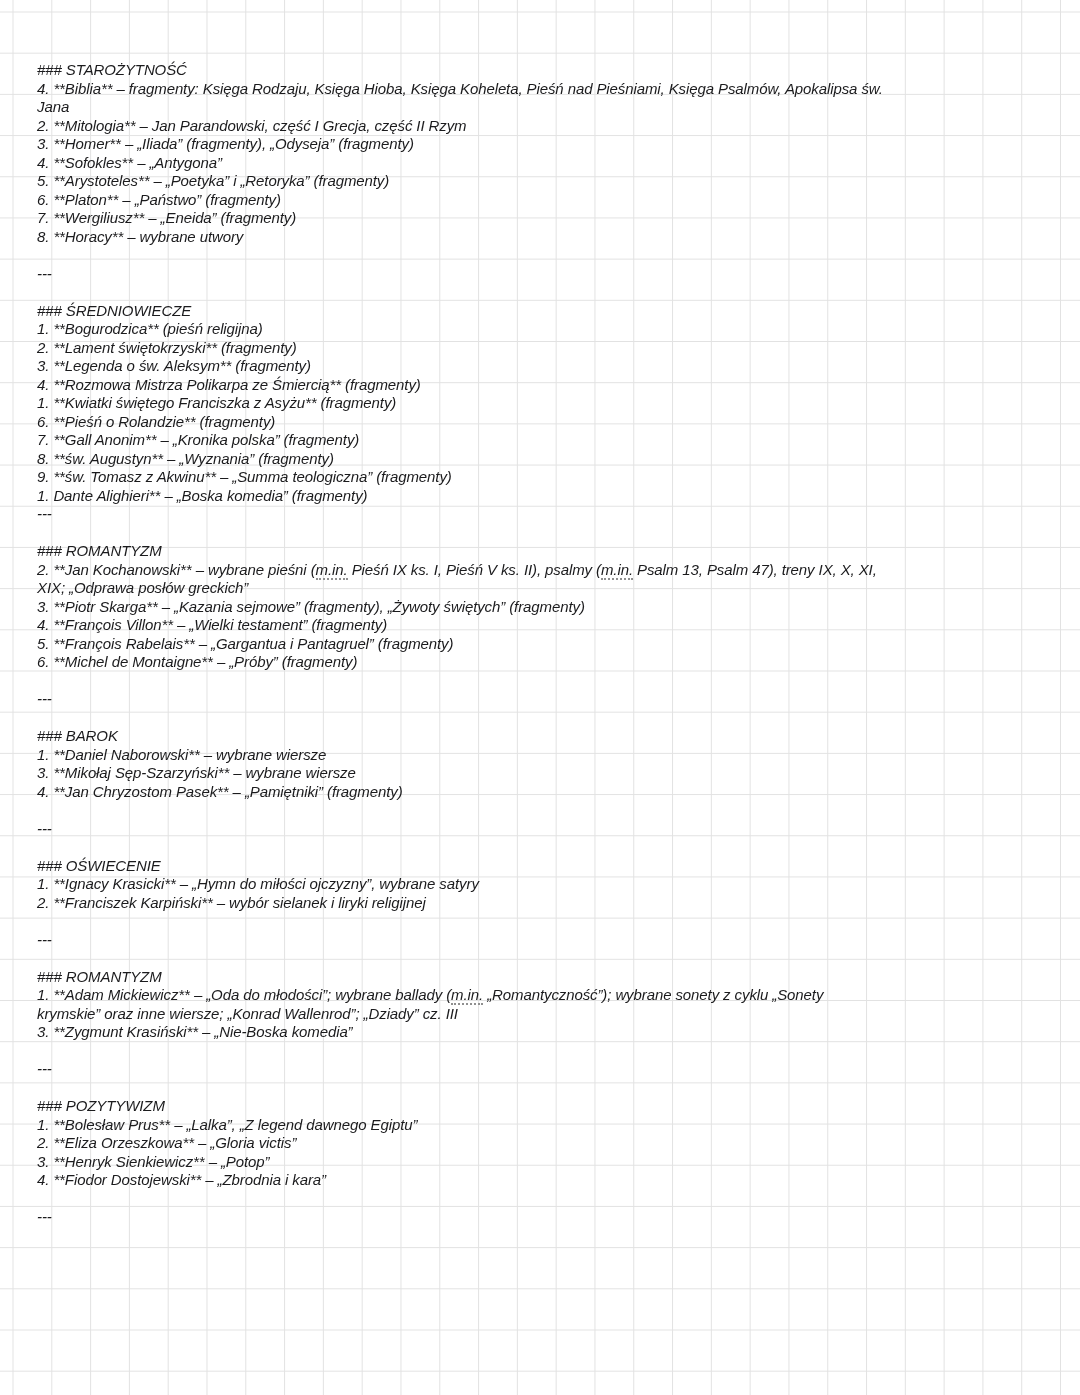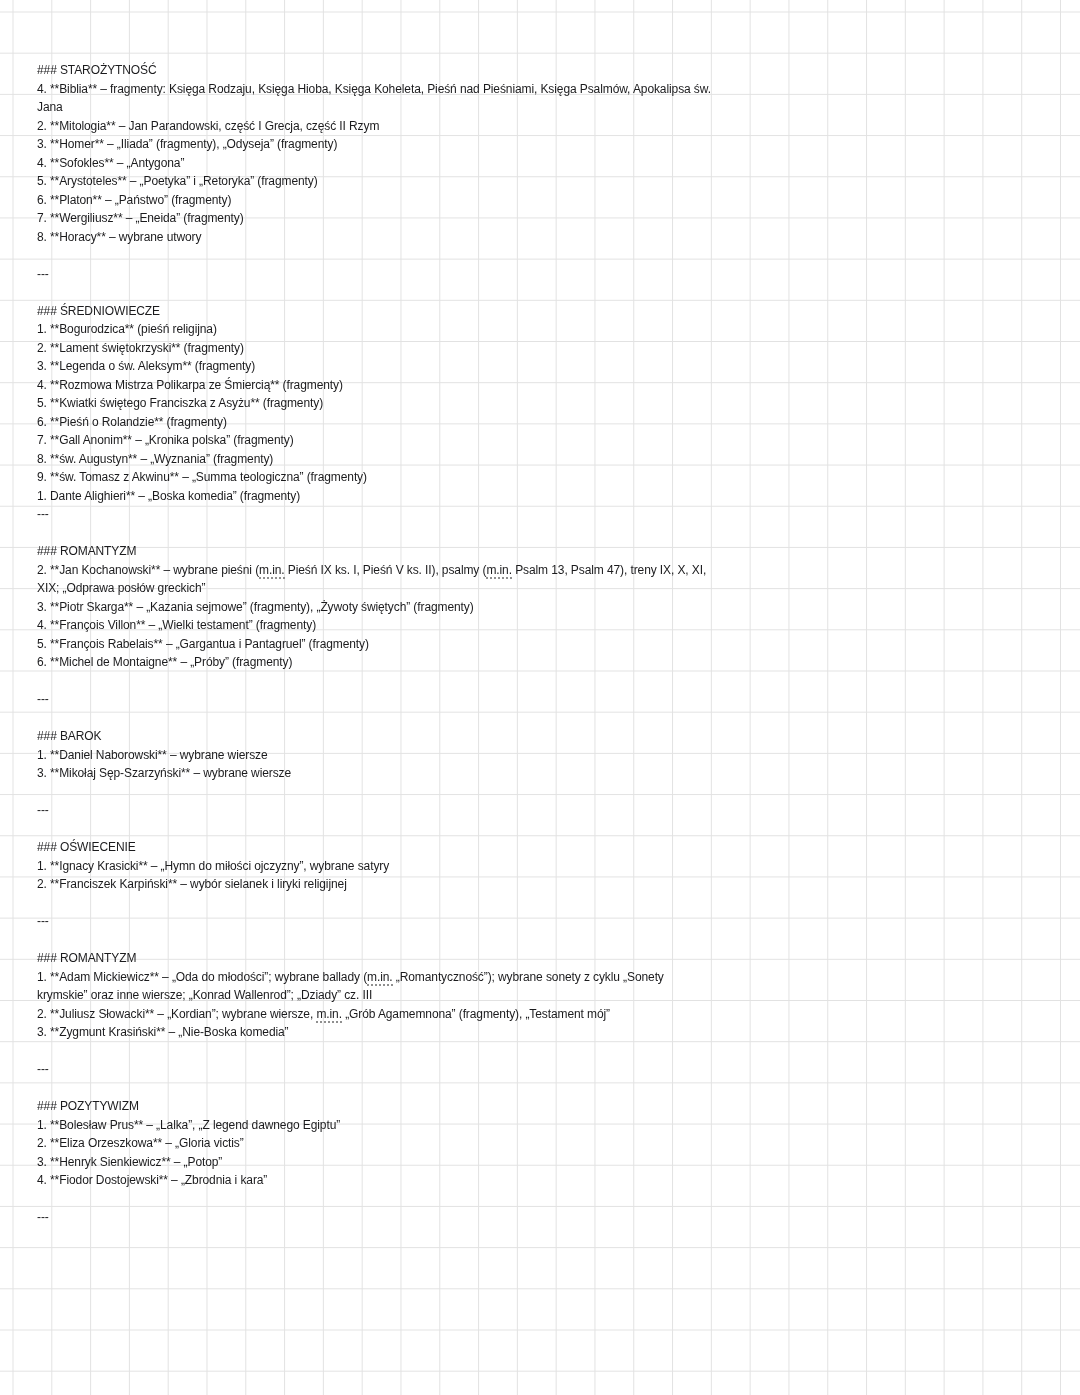--- a/index.html
+++ b/index.html
@@ -21,22 +21,23 @@
     background-size:38.8px 41.2px;
     background-position:12.5px 11.5px;
   }
   .doc{
     position:absolute;
     left:37px;
     top:61px;
     right:16px;
     color:var(--text);
     font-family:"Liberation Sans","DejaVu Sans",sans-serif;
-    font-size:12px;
+    font-size:15px;
     letter-spacing:-0.1px;
+    font-style:italic;
   }
   .line{
     height:18.5px;
     line-height:18.5px;
     white-space:pre;
   }
   .spell{
     border-bottom:2px dotted var(--spell);
   }
 </style>
@@ -56,54 +57,54 @@
       <div class="line">7. **Wergiliusz** – „Eneida” (fragmenty)</div>
       <div class="line">8. **Horacy** – wybrane utwory</div>
       <div class="line"></div>
       <div class="line">---</div>
       <div class="line"></div>
       <div class="line">### ŚREDNIOWIECZE</div>
       <div class="line">1. **Bogurodzica** (pieśń religijna)</div>
       <div class="line">2. **Lament świętokrzyski** (fragmenty)</div>
       <div class="line">3. **Legenda o św. Aleksym** (fragmenty)</div>
       <div class="line">4. **Rozmowa Mistrza Polikarpa ze Śmiercią** (fragmenty)</div>
-      <div class="line">5. **Kwiatki świętego Franciszka z Asyżu** (fragmenty)</div>
+      <div class="line">1. **Kwiatki świętego Franciszka z Asyżu** (fragmenty)</div>
       <div class="line">6. **Pieśń o Rolandzie** (fragmenty)</div>
       <div class="line">7. **Gall Anonim** – „Kronika polska” (fragmenty)</div>
       <div class="line">8. **św. Augustyn** – „Wyznania” (fragmenty)</div>
       <div class="line">9. **św. Tomasz z Akwinu** – „Summa teologiczna” (fragmenty)</div>
       <div class="line">1. Dante Alighieri** – „Boska komedia” (fragmenty)</div>
       <div class="line">---</div>
       <div class="line"></div>
       <div class="line">### ROMANTYZM</div>
       <div class="line">2. **Jan Kochanowski** – wybrane pieśni (<span class="spell">m.in.</span> Pieśń IX ks. I, Pieśń V ks. II), psalmy (<span class="spell">m.in.</span> Psalm 13, Psalm 47), treny IX, X, XI,</div>
       <div class="line">XIX; „Odprawa posłów greckich”</div>
       <div class="line">3. **Piotr Skarga** – „Kazania sejmowe” (fragmenty), „Żywoty świętych” (fragmenty)</div>
       <div class="line">4. **François Villon** – „Wielki testament” (fragmenty)</div>
       <div class="line">5. **François Rabelais** – „Gargantua i Pantagruel” (fragmenty)</div>
       <div class="line">6. **Michel de Montaigne** – „Próby” (fragmenty)</div>
       <div class="line"></div>
       <div class="line">---</div>
       <div class="line"></div>
       <div class="line">### BAROK</div>
       <div class="line">1. **Daniel Naborowski** – wybrane wiersze</div>
       <div class="line">3. **Mikołaj Sęp-Szarzyński** – wybrane wiersze</div>
+      <div class="line">4. **Jan Chryzostom Pasek** – „Pamiętniki” (fragmenty)</div>
       <div class="line"></div>
       <div class="line">---</div>
       <div class="line"></div>
       <div class="line">### OŚWIECENIE</div>
       <div class="line">1. **Ignacy Krasicki** – „Hymn do miłości ojczyzny”, wybrane satyry</div>
       <div class="line">2. **Franciszek Karpiński** – wybór sielanek i liryki religijnej</div>
       <div class="line"></div>
       <div class="line">---</div>
       <div class="line"></div>
       <div class="line">### ROMANTYZM</div>
       <div class="line">1. **Adam Mickiewicz** – „Oda do młodości”; wybrane ballady (<span class="spell">m.in.</span> „Romantyczność”); wybrane sonety z cyklu „Sonety</div>
       <div class="line">krymskie” oraz inne wiersze; „Konrad Wallenrod”; „Dziady” cz. III</div>
-      <div class="line">2. **Juliusz Słowacki** – „Kordian”; wybrane wiersze, <span class="spell">m.in.</span> „Grób Agamemnona” (fragmenty), „Testament mój”</div>
       <div class="line">3. **Zygmunt Krasiński** – „Nie-Boska komedia”</div>
       <div class="line"></div>
       <div class="line">---</div>
       <div class="line"></div>
       <div class="line">### POZYTYWIZM</div>
       <div class="line">1. **Bolesław Prus** – „Lalka”, „Z legend dawnego Egiptu”</div>
       <div class="line">2. **Eliza Orzeszkowa** – „Gloria victis”</div>
       <div class="line">3. **Henryk Sienkiewicz** – „Potop”</div>
       <div class="line">4. **Fiodor Dostojewski** – „Zbrodnia i kara”</div>
       <div class="line"></div>

